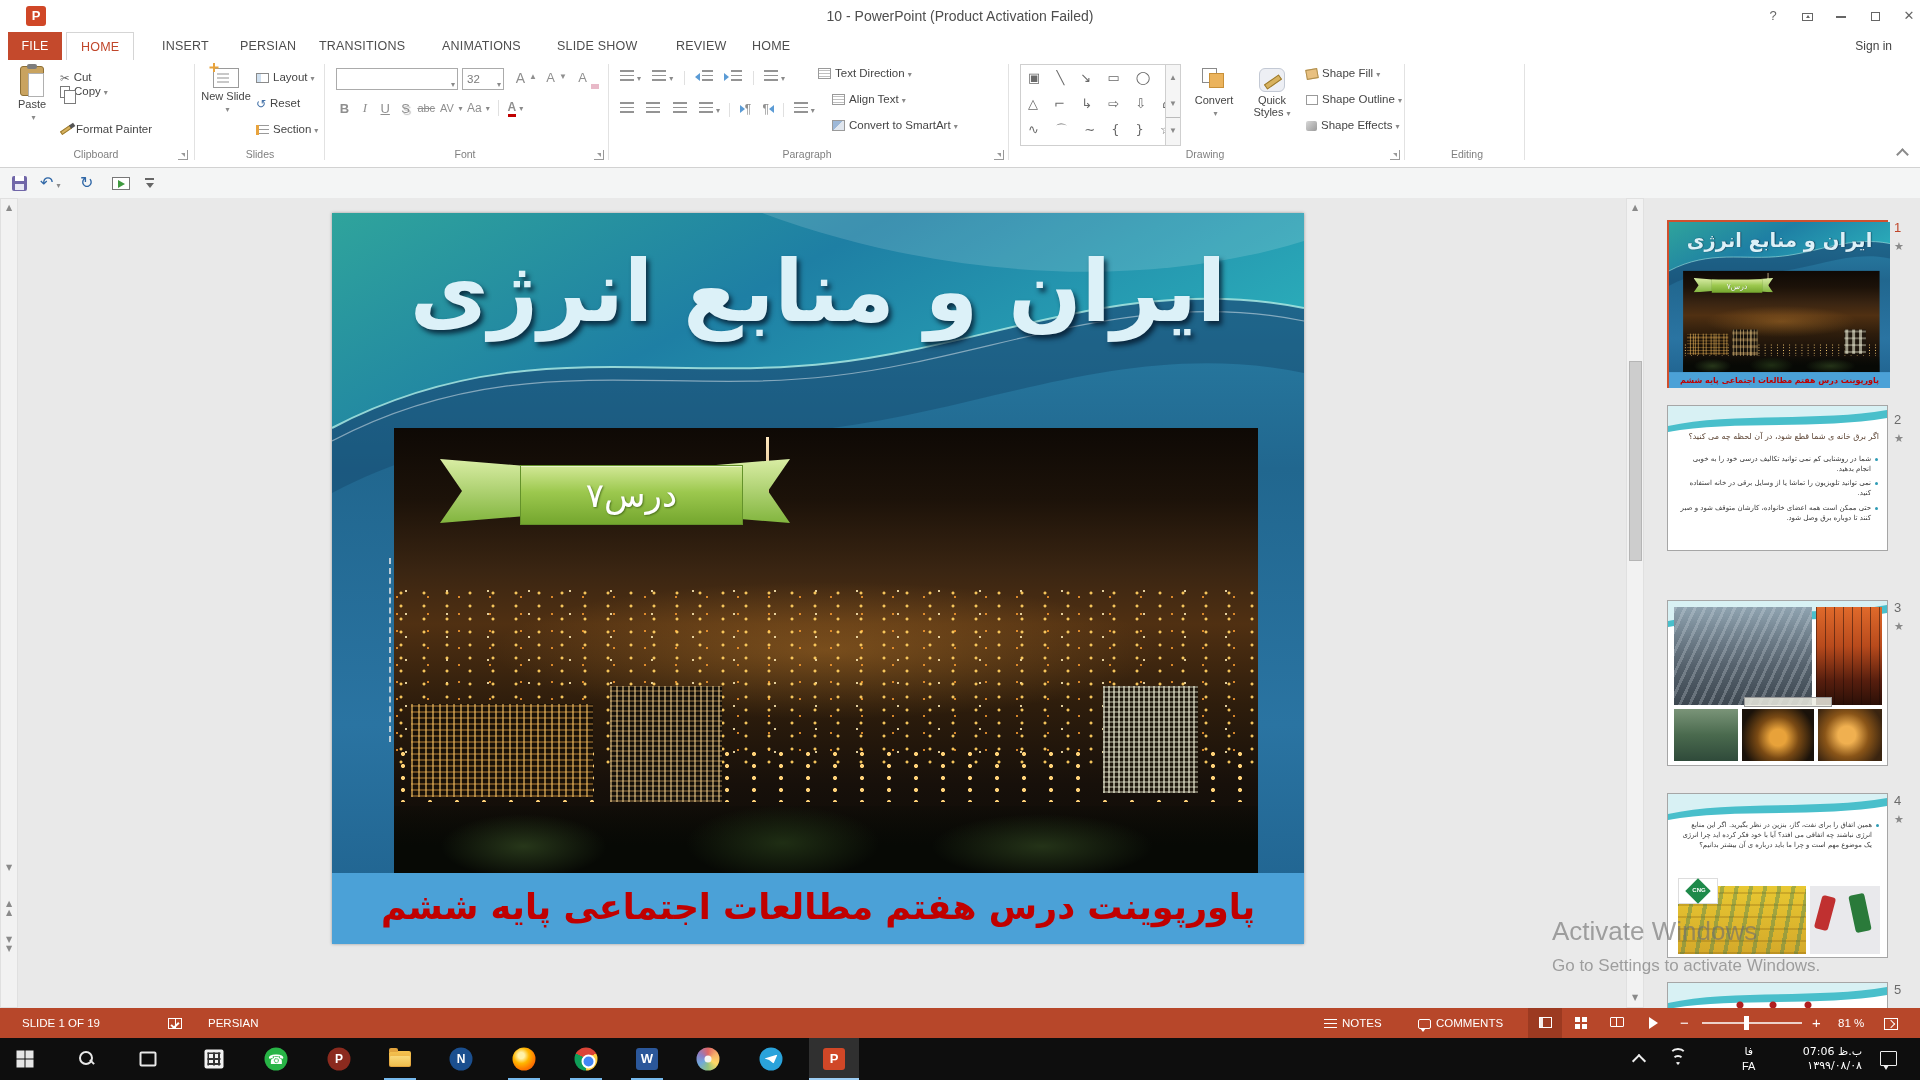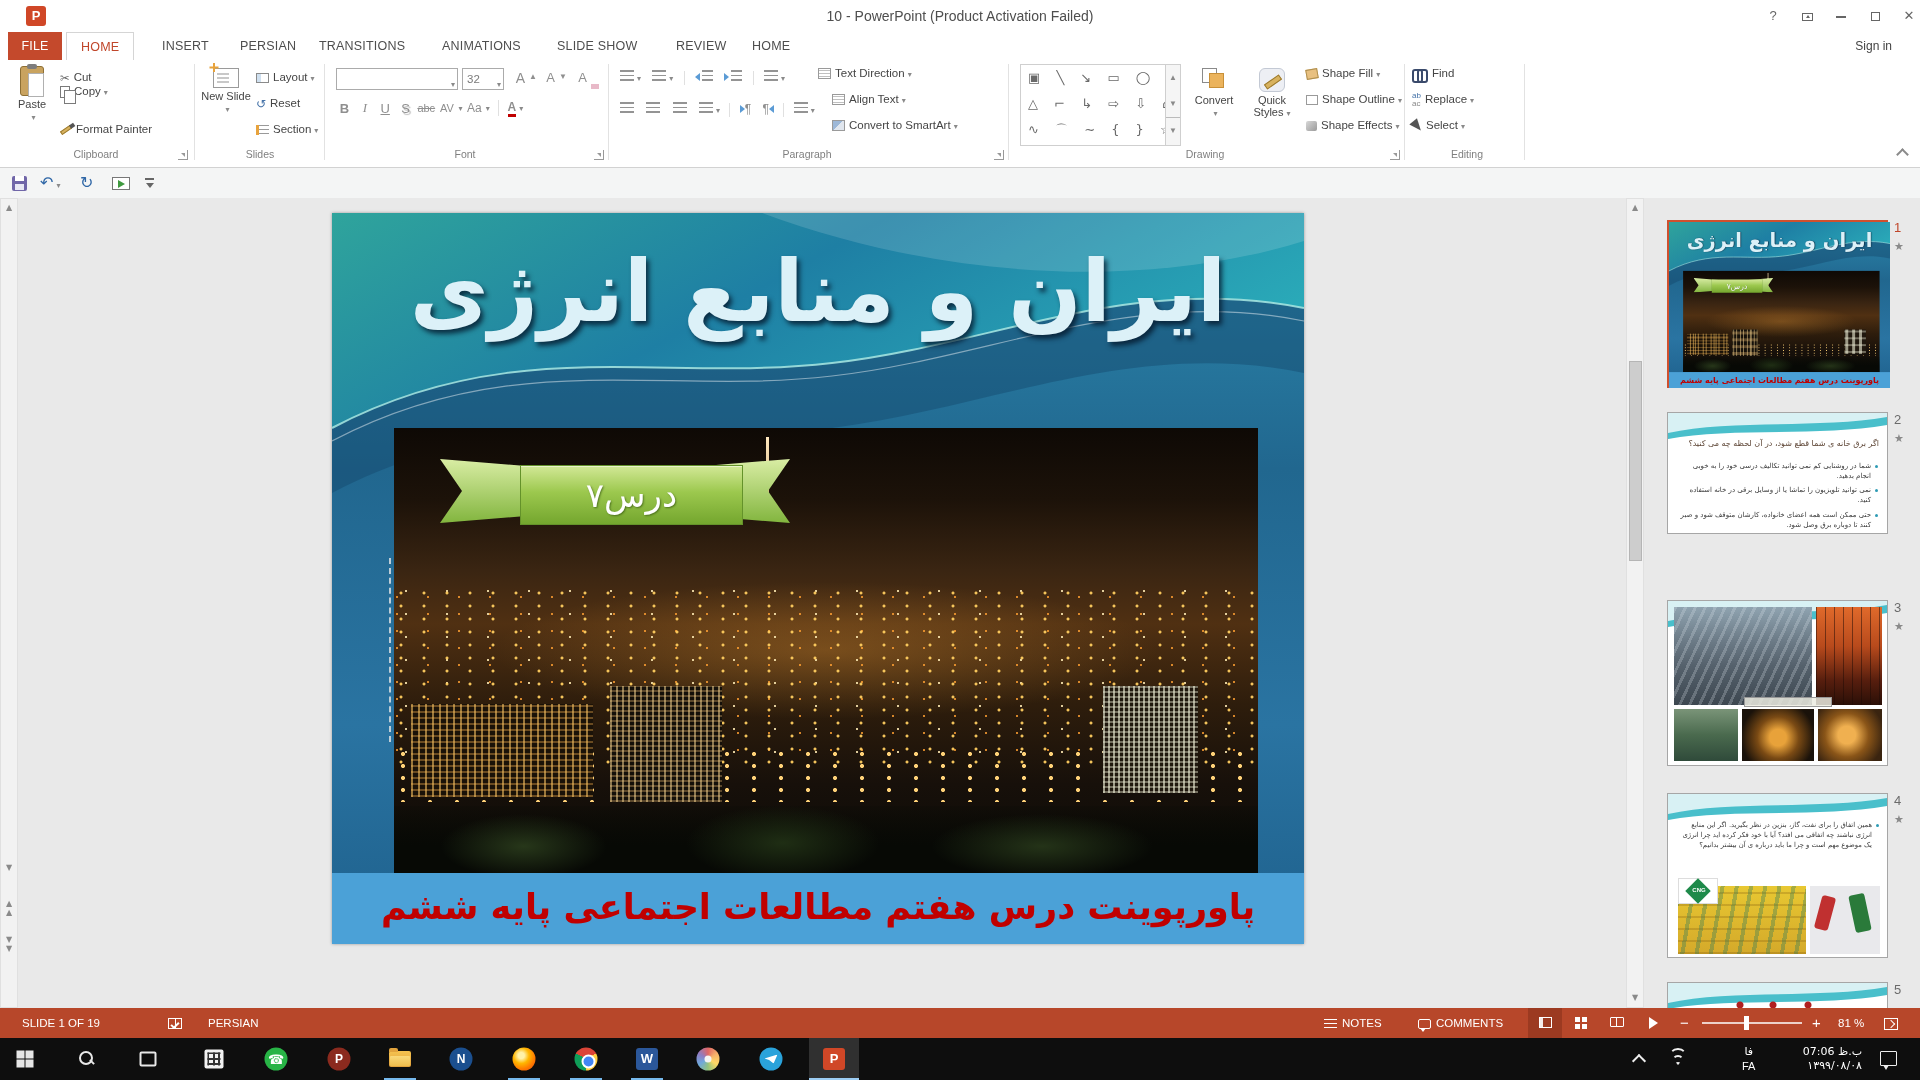--- a/index.html
+++ b/index.html
@@ -382,25 +382,20 @@
         <span>Quick Styles</span><span class="caret">▾</span>
       </div>
       <div class="rbtn-sm gray" style="left:292px;top:0"><span class="ic ic-fill"></span><span>Shape Fill</span><span class="caret">▾</span></div>
       <div class="rbtn-sm gray" style="left:292px;top:26px"><span class="ic ic-outline"></span><span>Shape Outline</span><span class="caret">▾</span></div>
       <div class="rbtn-sm gray" style="left:292px;top:52px"><span class="ic ic-effects"></span><span>Shape Effects</span><span class="caret">▾</span></div>
     </div>
     <div class="glabel" style="left:1014px;width:382px">Drawing</div>
     <div class="launcher" style="left:1390px"></div>
     <div class="gsep" style="left:1404px"></div>
 
-    <div class="abs" style="left:1412px;top:2px;width:110px;height:104px">
-      <div class="rbtn-sm" style="left:0;top:0"><span class="ic ic-find"></span><span>Find</span></div>
-      <div class="rbtn-sm" style="left:0;top:26px"><span class="ic ic-replace"><span>ab</span><br><span style="color:#888">ac</span></span><span>Replace</span><span class="caret">▾</span></div>
-      <div class="rbtn-sm" style="left:0;top:52px"><span class="ic ic-select"></span><span>Select</span><span class="caret">▾</span></div>
-    </div>
     <div class="glabel" style="left:1412px;width:110px">Editing</div>
     <div class="gsep" style="left:1524px"></div>
     <div id="ribbon-collapse" class="abs"></div>
   </div>
 
   <div id="qat" class="abs">
     <div class="abs" style="left:12px;top:8px"><span class="ic-save" style="display:inline-block"></span></div>
     <div class="qbtn" style="left:40px"><span>↶</span><span class="caret">▾</span></div>
     <div class="qbtn" style="left:80px"><span>↻</span></div>
     <div class="abs" style="left:112px;top:9px"><span class="ic-show" style="display:inline-block"></span></div>
@@ -489,21 +484,21 @@
               <div class="sd-rtail r"></div>
             <div class="sd-rcenter"><span class="fa">درس۷</span></div>
             </div>
           <div class="sd-footer"><span class="fa">پاورپوینت درس هفتم مطالعات اجتماعی پایه ششم</span></div>
         </div>
       </div>
     </div>
     <div class="tnum sel" style="top:22px">1</div>
     <div class="tstar" style="top:42px">★</div>
 
-    <div class="thumb" style="top:214px;height:122px">
+    <div class="thumb" style="top:207px;height:146px">
       <div class="thumb-clip">
         <svg class="wave-head" width="219" height="28" viewBox="0 0 219 28">
           <path d="M0,26 C60,10 150,20 219,6 L219,0 L0,0 Z" fill="#D8F1F4"></path>
           <path d="M0,20 C60,6 150,16 219,4 L219,12 C150,24 60,14 0,26 Z" fill="#49BFCB"></path>
         </svg>
         <div class="t2-title fa">اگر برق خانه ی شما قطع شود، در آن لحظه چه می کنید؟</div>
         <div class="t2-bullets">
           <div class="bl fa">شما در روشنایی کم نمی توانید تکالیف درسی خود را به خوبی انجام بدهید.</div>
           <div class="bl fa">نمی توانید تلویزیون را تماشا یا از وسایل برقی در خانه استفاده کنید.</div>
           <div class="bl fa">حتی ممکن است همه اعضای خانواده، کارشان متوقف شود و صبر کنند تا دوباره برق وصل شود.</div>
@@ -553,20 +548,24 @@
         <svg class="wave-head" width="219" height="28" viewBox="0 0 219 28">
           <path d="M0,26 C60,10 150,20 219,6 L219,0 L0,0 Z" fill="#D8F1F4"></path>
           <path d="M0,20 C60,6 150,16 219,4 L219,12 C150,24 60,14 0,26 Z" fill="#49BFCB"></path>
         </svg>
         <div class="t5-red"></div>
       </div>
     </div>
     <div class="tnum" style="top:784px">5</div>
   </div>
 
+  <div id="watermark" class="abs">
+    <div id="wm1">Activate Windows</div>
+    <div id="wm2">Go to Settings to activate Windows.</div>
+  </div>
 
   <div id="statusbar" class="abs">
     <div class="sb" style="left:22px">SLIDE 1 OF 19</div>
     <div class="sb" style="left:168px"><span class="ic-spell"></span></div>
     <div class="sb" style="left:208px">PERSIAN</div>
     <div class="sb" style="left:1324px"><span class="ic-notes"></span><span>NOTES</span></div>
     <div class="sb" style="left:1418px"><span class="ic-comment"></span><span>COMMENTS</span></div>
     <div class="vbtn active" style="left:1528px"><span class="vic ic-normal"></span></div>
     <div class="vbtn" style="left:1564px"><span class="vic ic-sorter"></span></div>
     <div class="vbtn" style="left:1600px"><span class="vic ic-read"></span></div>

